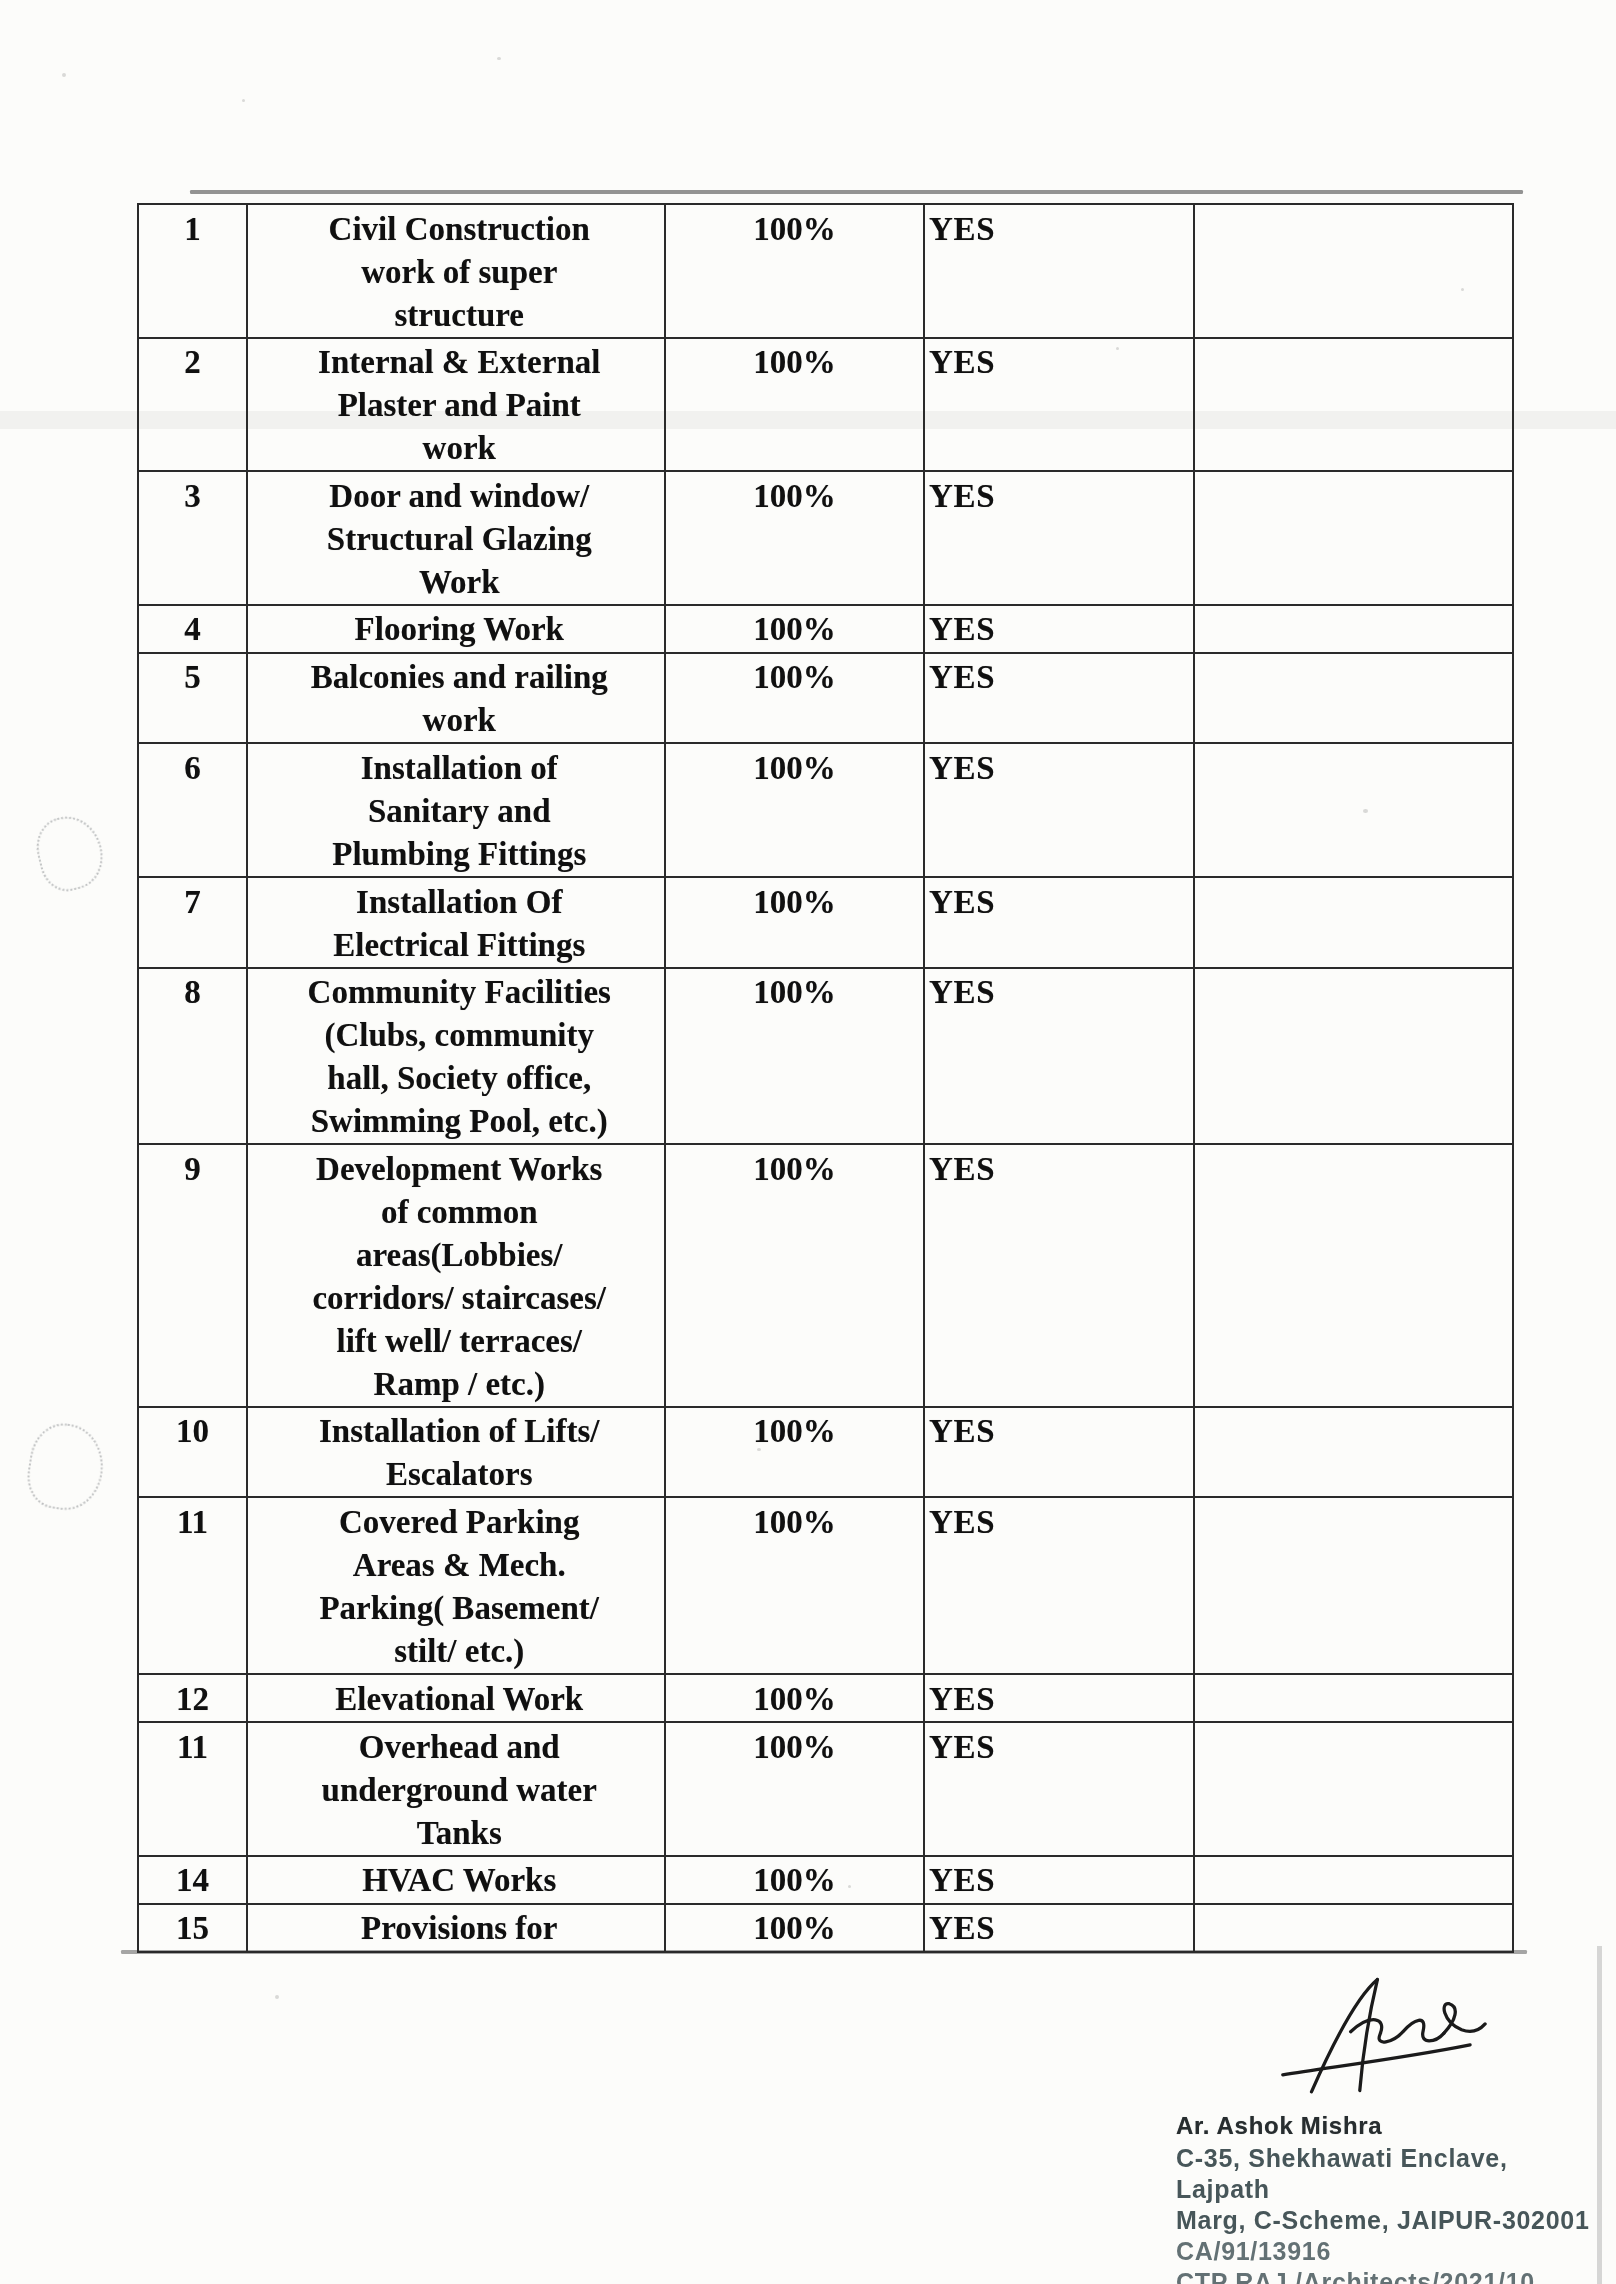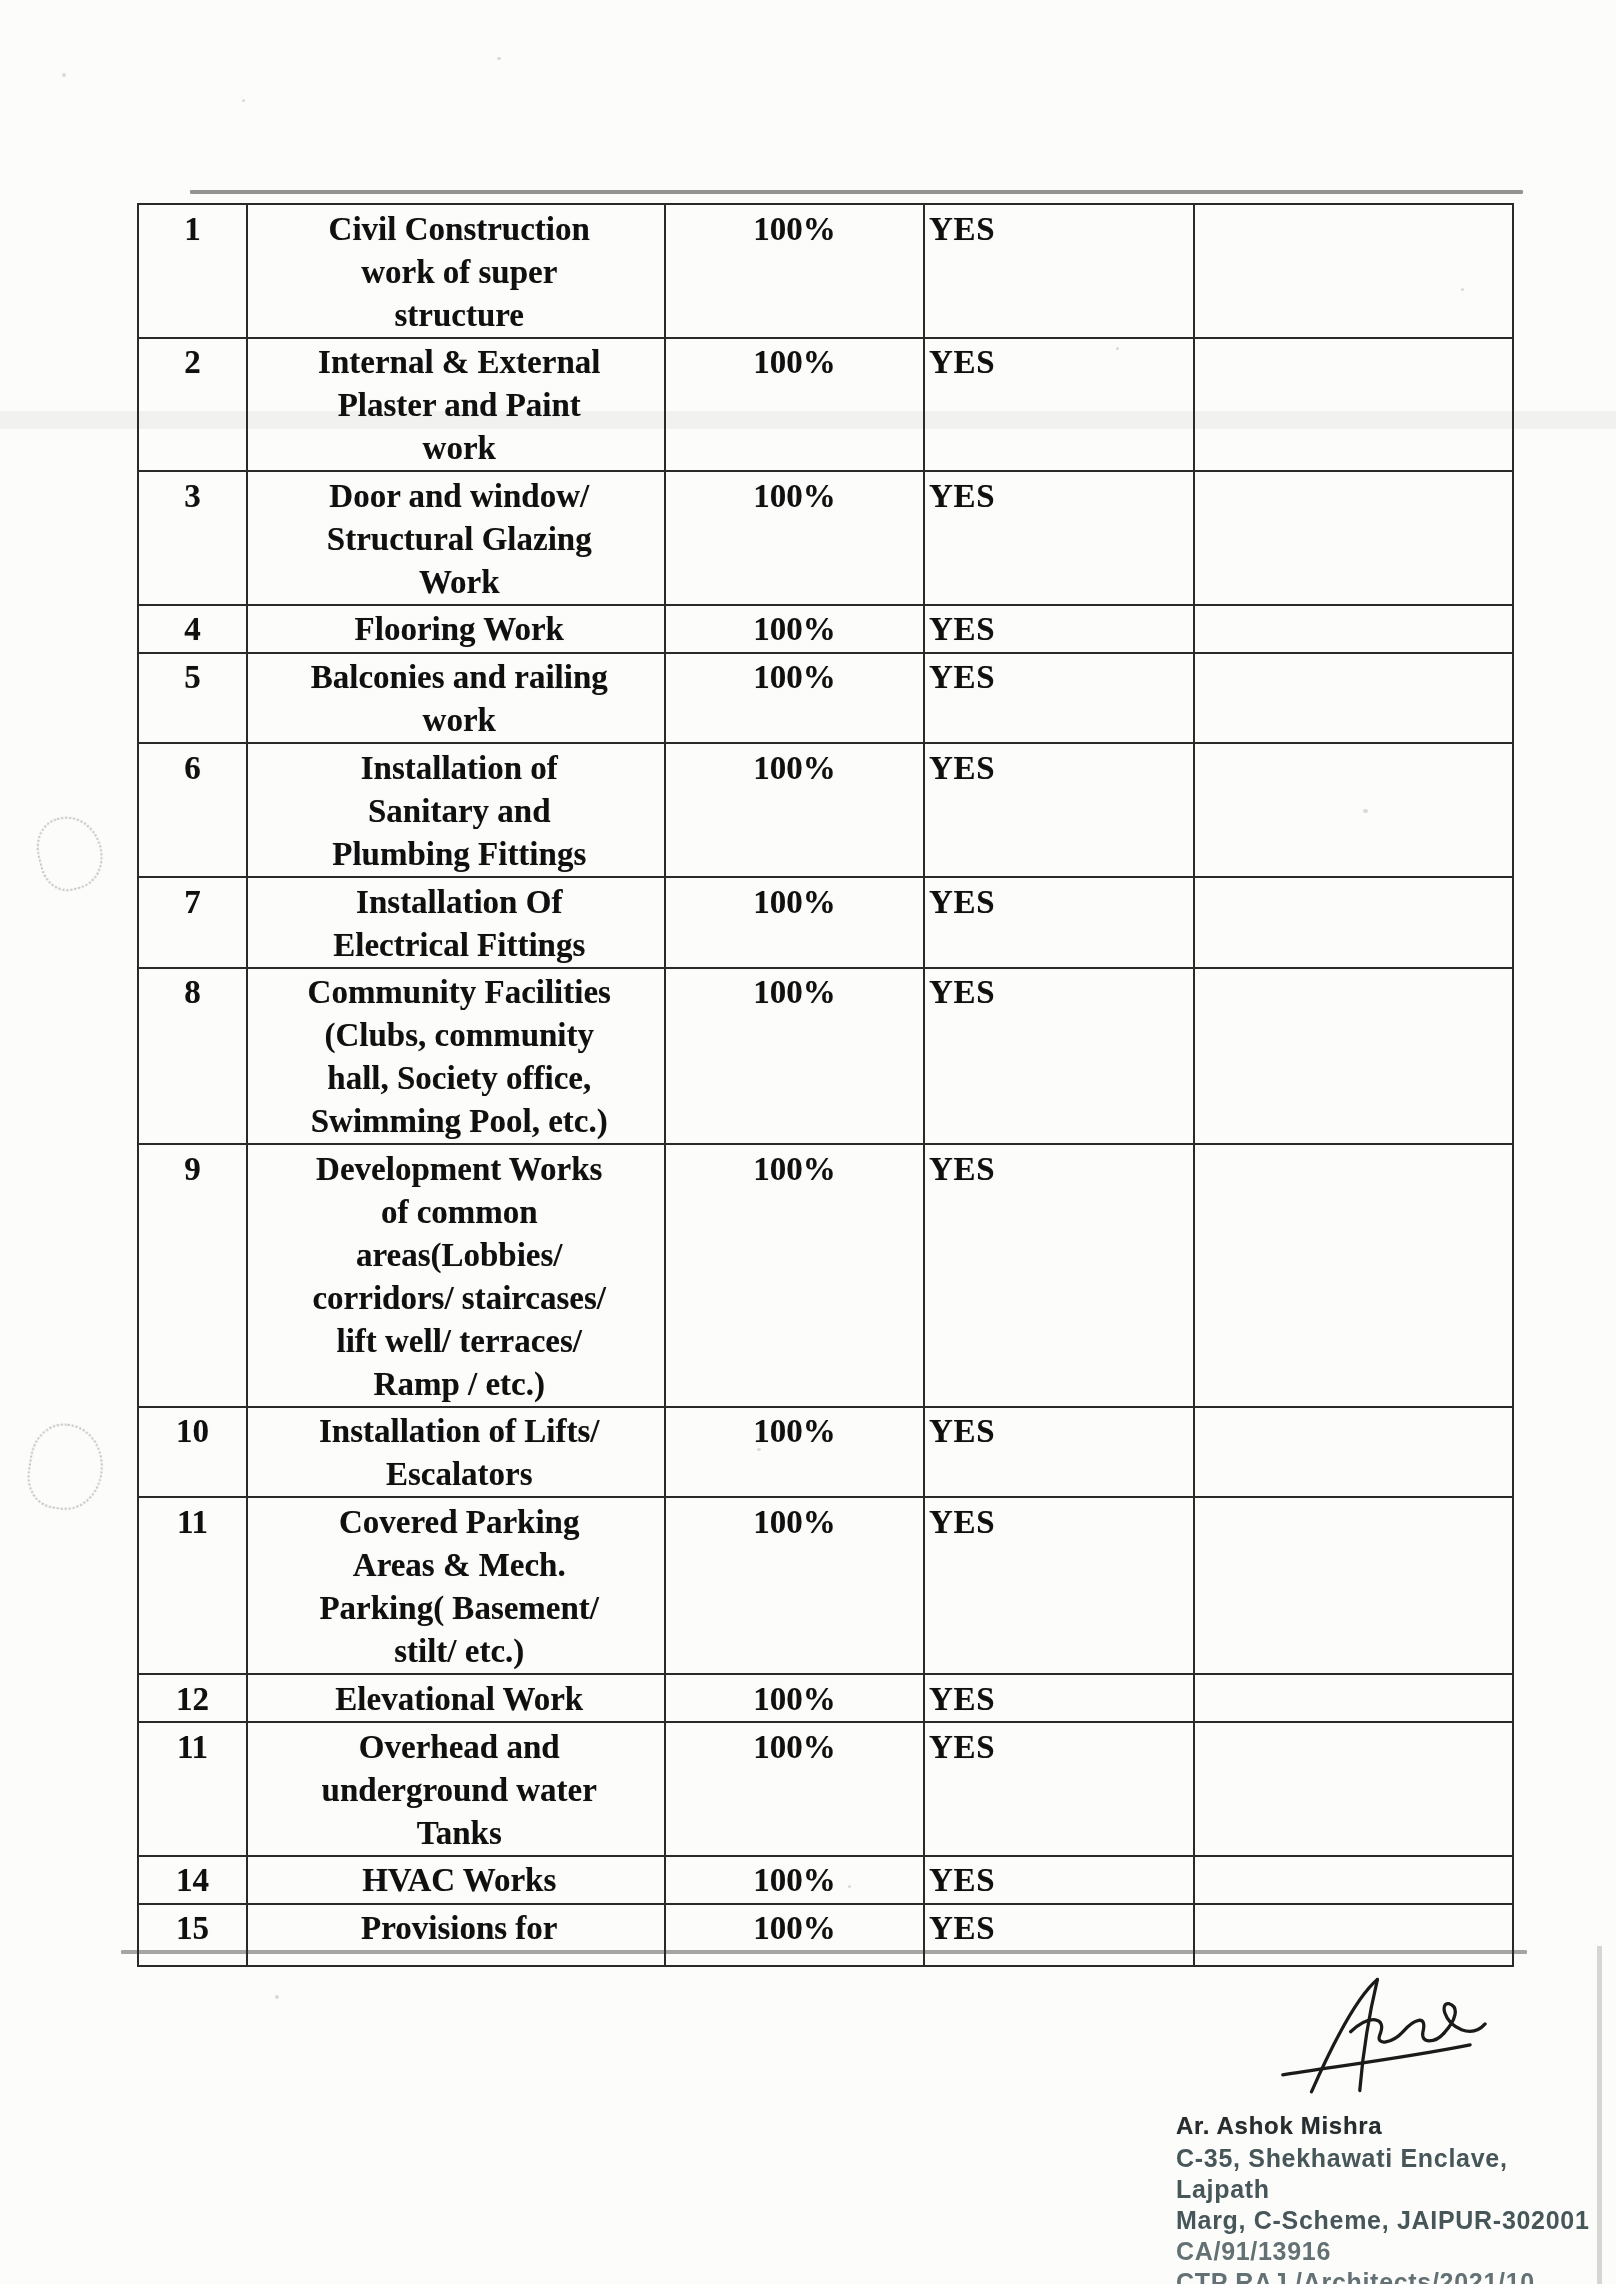--- a/index.html
+++ b/index.html
@@ -219,21 +219,21 @@
         <td class="cell-status">YES</td>
         <td class="cell-remark"></td>
       </tr>
       <tr style="height:48px">
         <td class="cell-no">14</td>
         <td class="cell-item">HVAC Works</td>
         <td class="cell-progress">100%</td>
         <td class="cell-status">YES</td>
         <td class="cell-remark"></td>
       </tr>
-      <tr style="height:62px">
+      <tr style="height:48px">
         <td class="cell-no">15</td>
         <td class="cell-item">Provisions for</td>
         <td class="cell-progress">100%</td>
         <td class="cell-status">YES</td>
         <td class="cell-remark"></td>
       </tr>
     </tbody>
   </table>
 
   <svg class="signature-svg" viewBox="0 0 360 205">

